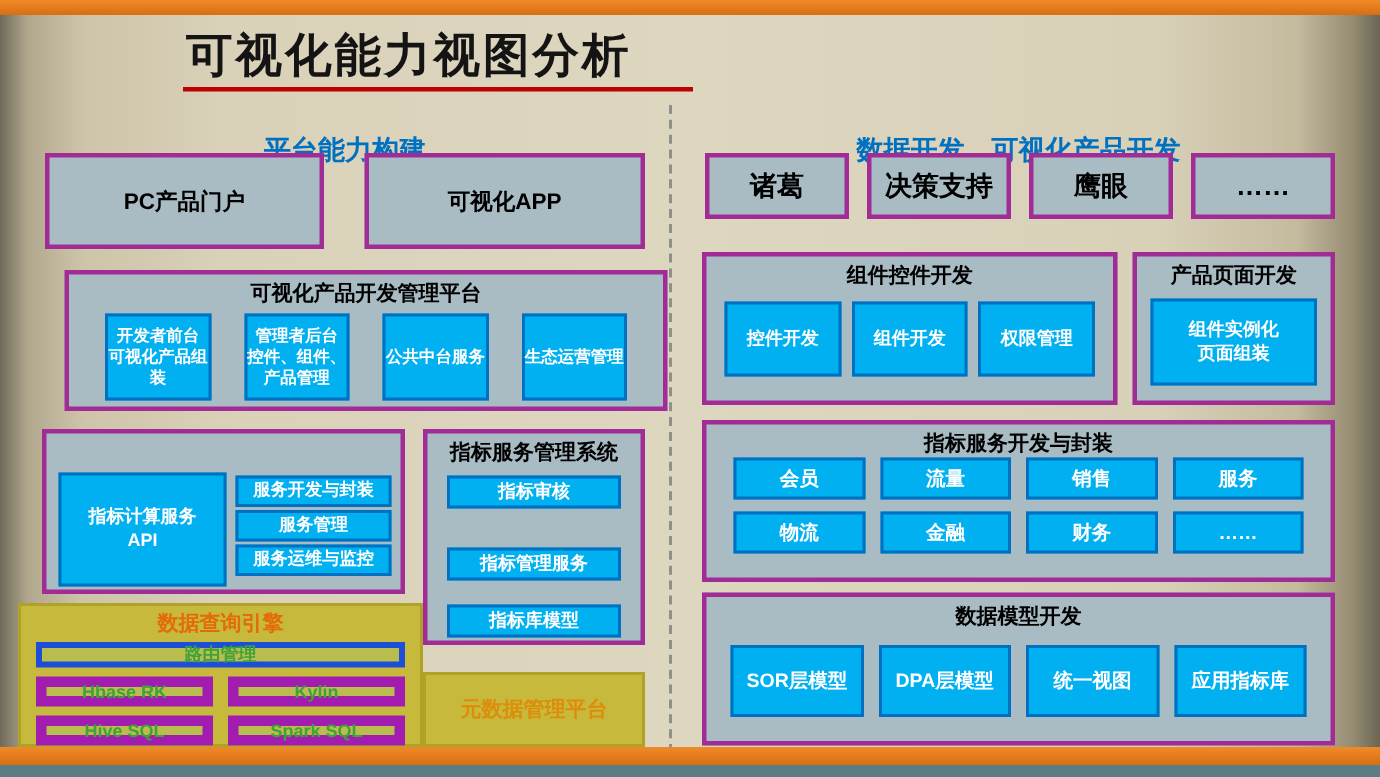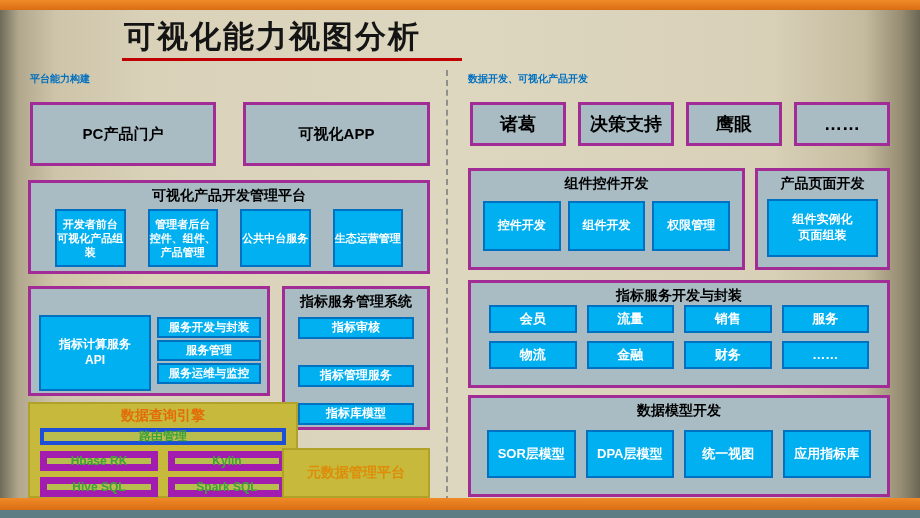--- a/index.html
+++ b/index.html
@@ -12,21 +12,21 @@
   .bar-top { position:absolute; top:0; left:0; width:100%; height:10px;
     background:linear-gradient(180deg,#f08a28,#d96d12); }
   .bar-bottom-orange { position:absolute; bottom:8px; left:0; width:100%; height:12px;
     background:linear-gradient(180deg,#f08a28,#d96d12); }
   .bar-bottom-gray { position:absolute; bottom:0; left:0; width:100%; height:8px; background:#5d7d85; }
 
   .page-title { position:absolute; left:124px; top:16px; font-size:31px; font-weight:bold;
     color:#141414; letter-spacing:2px; }
   .title-underline { position:absolute; left:122px; top:58px; width:340px; height:3px; background:#c00000; }
 
-  .sec-h { position:absolute; top:72px; font-size:10px; font-weight:bold; color:#0070c0; }
+  .sec-h { position:absolute; top:88px; font-size:18px; font-weight:bold; color:#0070c0; text-align:center; }
   .sec-h.l { left:30px; width:400px; }
   .sec-h.r { left:468px; width:422px; }
 
   .divider { position:absolute; left:446px; top:70px; height:432px; width:0; border-left:2px dashed #8f9089; }
 
   .gbox { position:absolute; background:#a9bcc4; border:3px solid #a12c96; }
   .gb-title { font-size:14px; font-weight:bold; color:#000; text-align:center; padding-top:4px; }
   .glabel { position:absolute; background:#a9bcc4; border:3px solid #a12c96; display:flex;
     align-items:center; justify-content:center; font-weight:bold; font-size:15px; color:#000; text-align:center; }
 
@@ -77,21 +77,21 @@
   <div class="title-underline"></div>
 
   <div class="sec-h l">平台能力构建</div>
   <div class="sec-h r">数据开发、可视化产品开发</div>
 
   <div class="divider"></div>
 
   <div class="glabel" style="left:30px;top:102px;width:186px;height:64px">PC产品门户</div>
   <div class="glabel" style="left:243px;top:102px;width:187px;height:64px">可视化APP</div>
 
-  <div class="gbox" style="left:28px;top:180px;width:402px;height:94px">
+  <div class="gbox" style="left:43px;top:180px;width:402px;height:94px">
     <div class="gb-title">可视化产品开发管理平台</div>
     <div class="plat-row">
       <div class="cy">开发者前台
 可视化产品组装</div>
       <div class="cy">管理者后台
 控件、组件、
 产品管理</div>
       <div class="cy">公共中台服务</div>
       <div class="cy">生态运营管理</div>
     </div>
@@ -107,21 +107,21 @@
     </div>
   </div>
 
   <div class="gbox" style="left:282px;top:286px;width:148px;height:144px">
     <div class="gb-title">指标服务管理系统</div>
     <div class="cy abs im-item" style="top:28px">指标审核</div>
     <div class="cy abs im-item" style="top:76px">指标管理服务</div>
     <div class="cy abs im-item" style="top:114px">指标库模型</div>
   </div>
 
-  <div class="ybox" style="left:28px;top:402px;width:270px;height:96px">
+  <div class="ybox" style="left:12px;top:402px;width:270px;height:96px">
     <div class="yb-title">数据查询引擎</div>
     <div class="route">路由管理</div>
     <div class="eng-grid">
       <div class="eng">Hbase RK</div>
       <div class="eng">Kylin</div>
       <div class="eng">Hive SQL</div>
       <div class="eng">Spark SQL</div>
     </div>
   </div>
 

